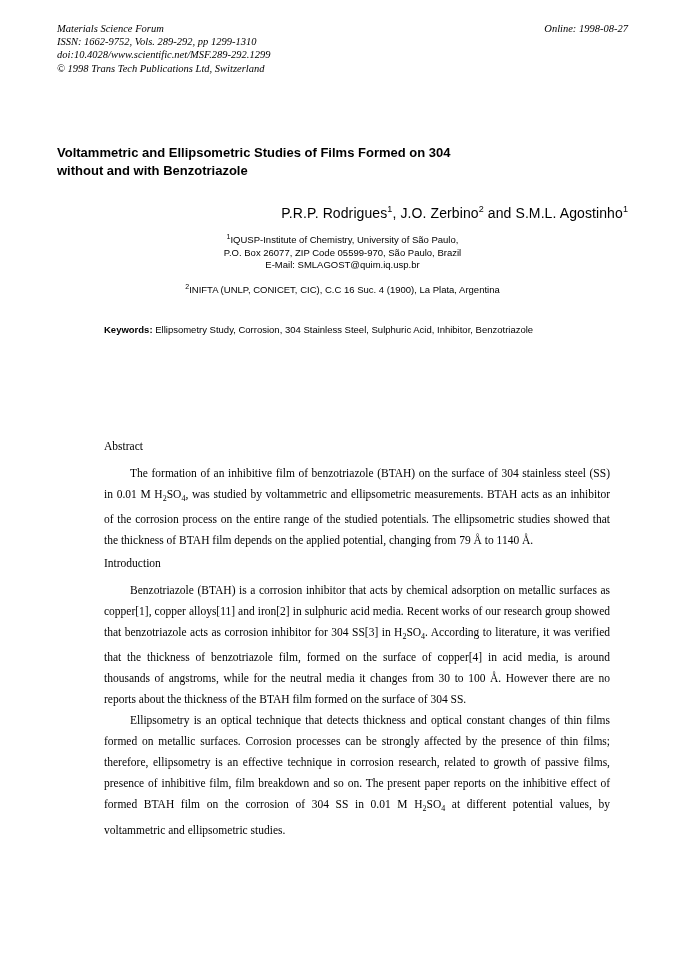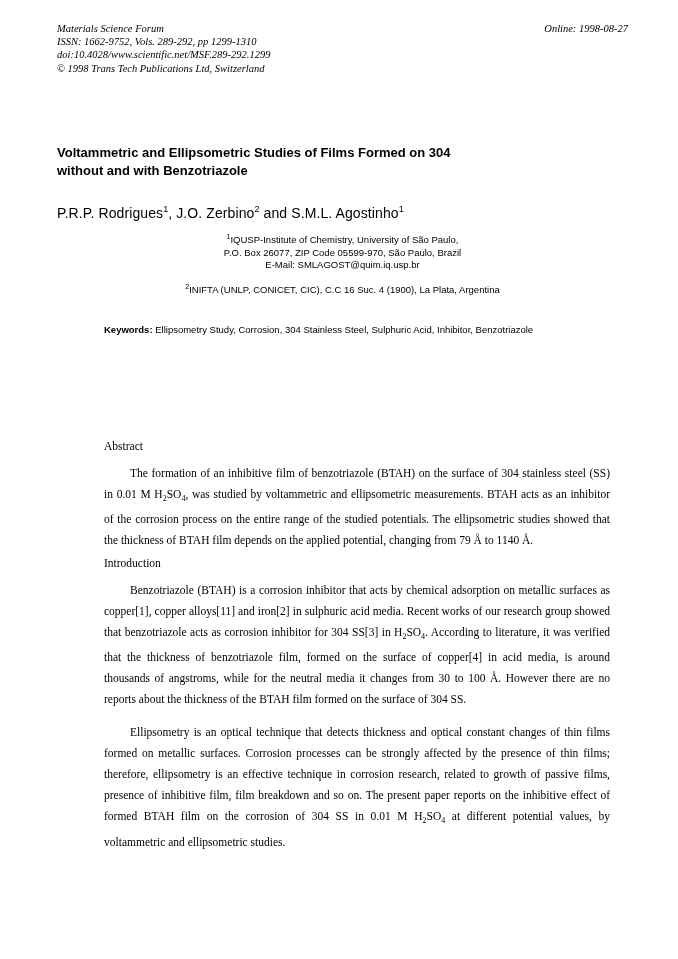--- a/index.html
+++ b/index.html
@@ -59,21 +59,21 @@
     line-height: 17.5px;
   }
   .title-block div { white-space: nowrap; }
 
   
   .authors {
     position: absolute;
     top: 204px;
     left: 57px;
     right: 50px;
-    text-align: left;
+    text-align: right;
     font-family: "Liberation Sans", sans-serif;
     font-size: 14px;
     letter-spacing: 0.1px;
   }
   .authors sup { font-size: 9px; vertical-align: super; }
 
   
   .affil {
     position: absolute;
     top: 231px;
@@ -114,21 +114,21 @@
     margin-bottom: 11px;
     margin-top: 44px;
   }
   .para {
     font-size: 11.5px;
     line-height: 21px;
     text-align: justify;
     text-indent: 26px;
     margin: 0 0 0 0;
   }
-  .para + .para { margin-top: 12px; }
+  .para + .para { margin-top: 0px; }
   sub { font-size: 8px; vertical-align: sub; }
 
   #abstract-section { top: 396px; }
   #introduction-section { top: 513px; }
 </style>
 </head>
 <body>
 
 <div class="page">
 

